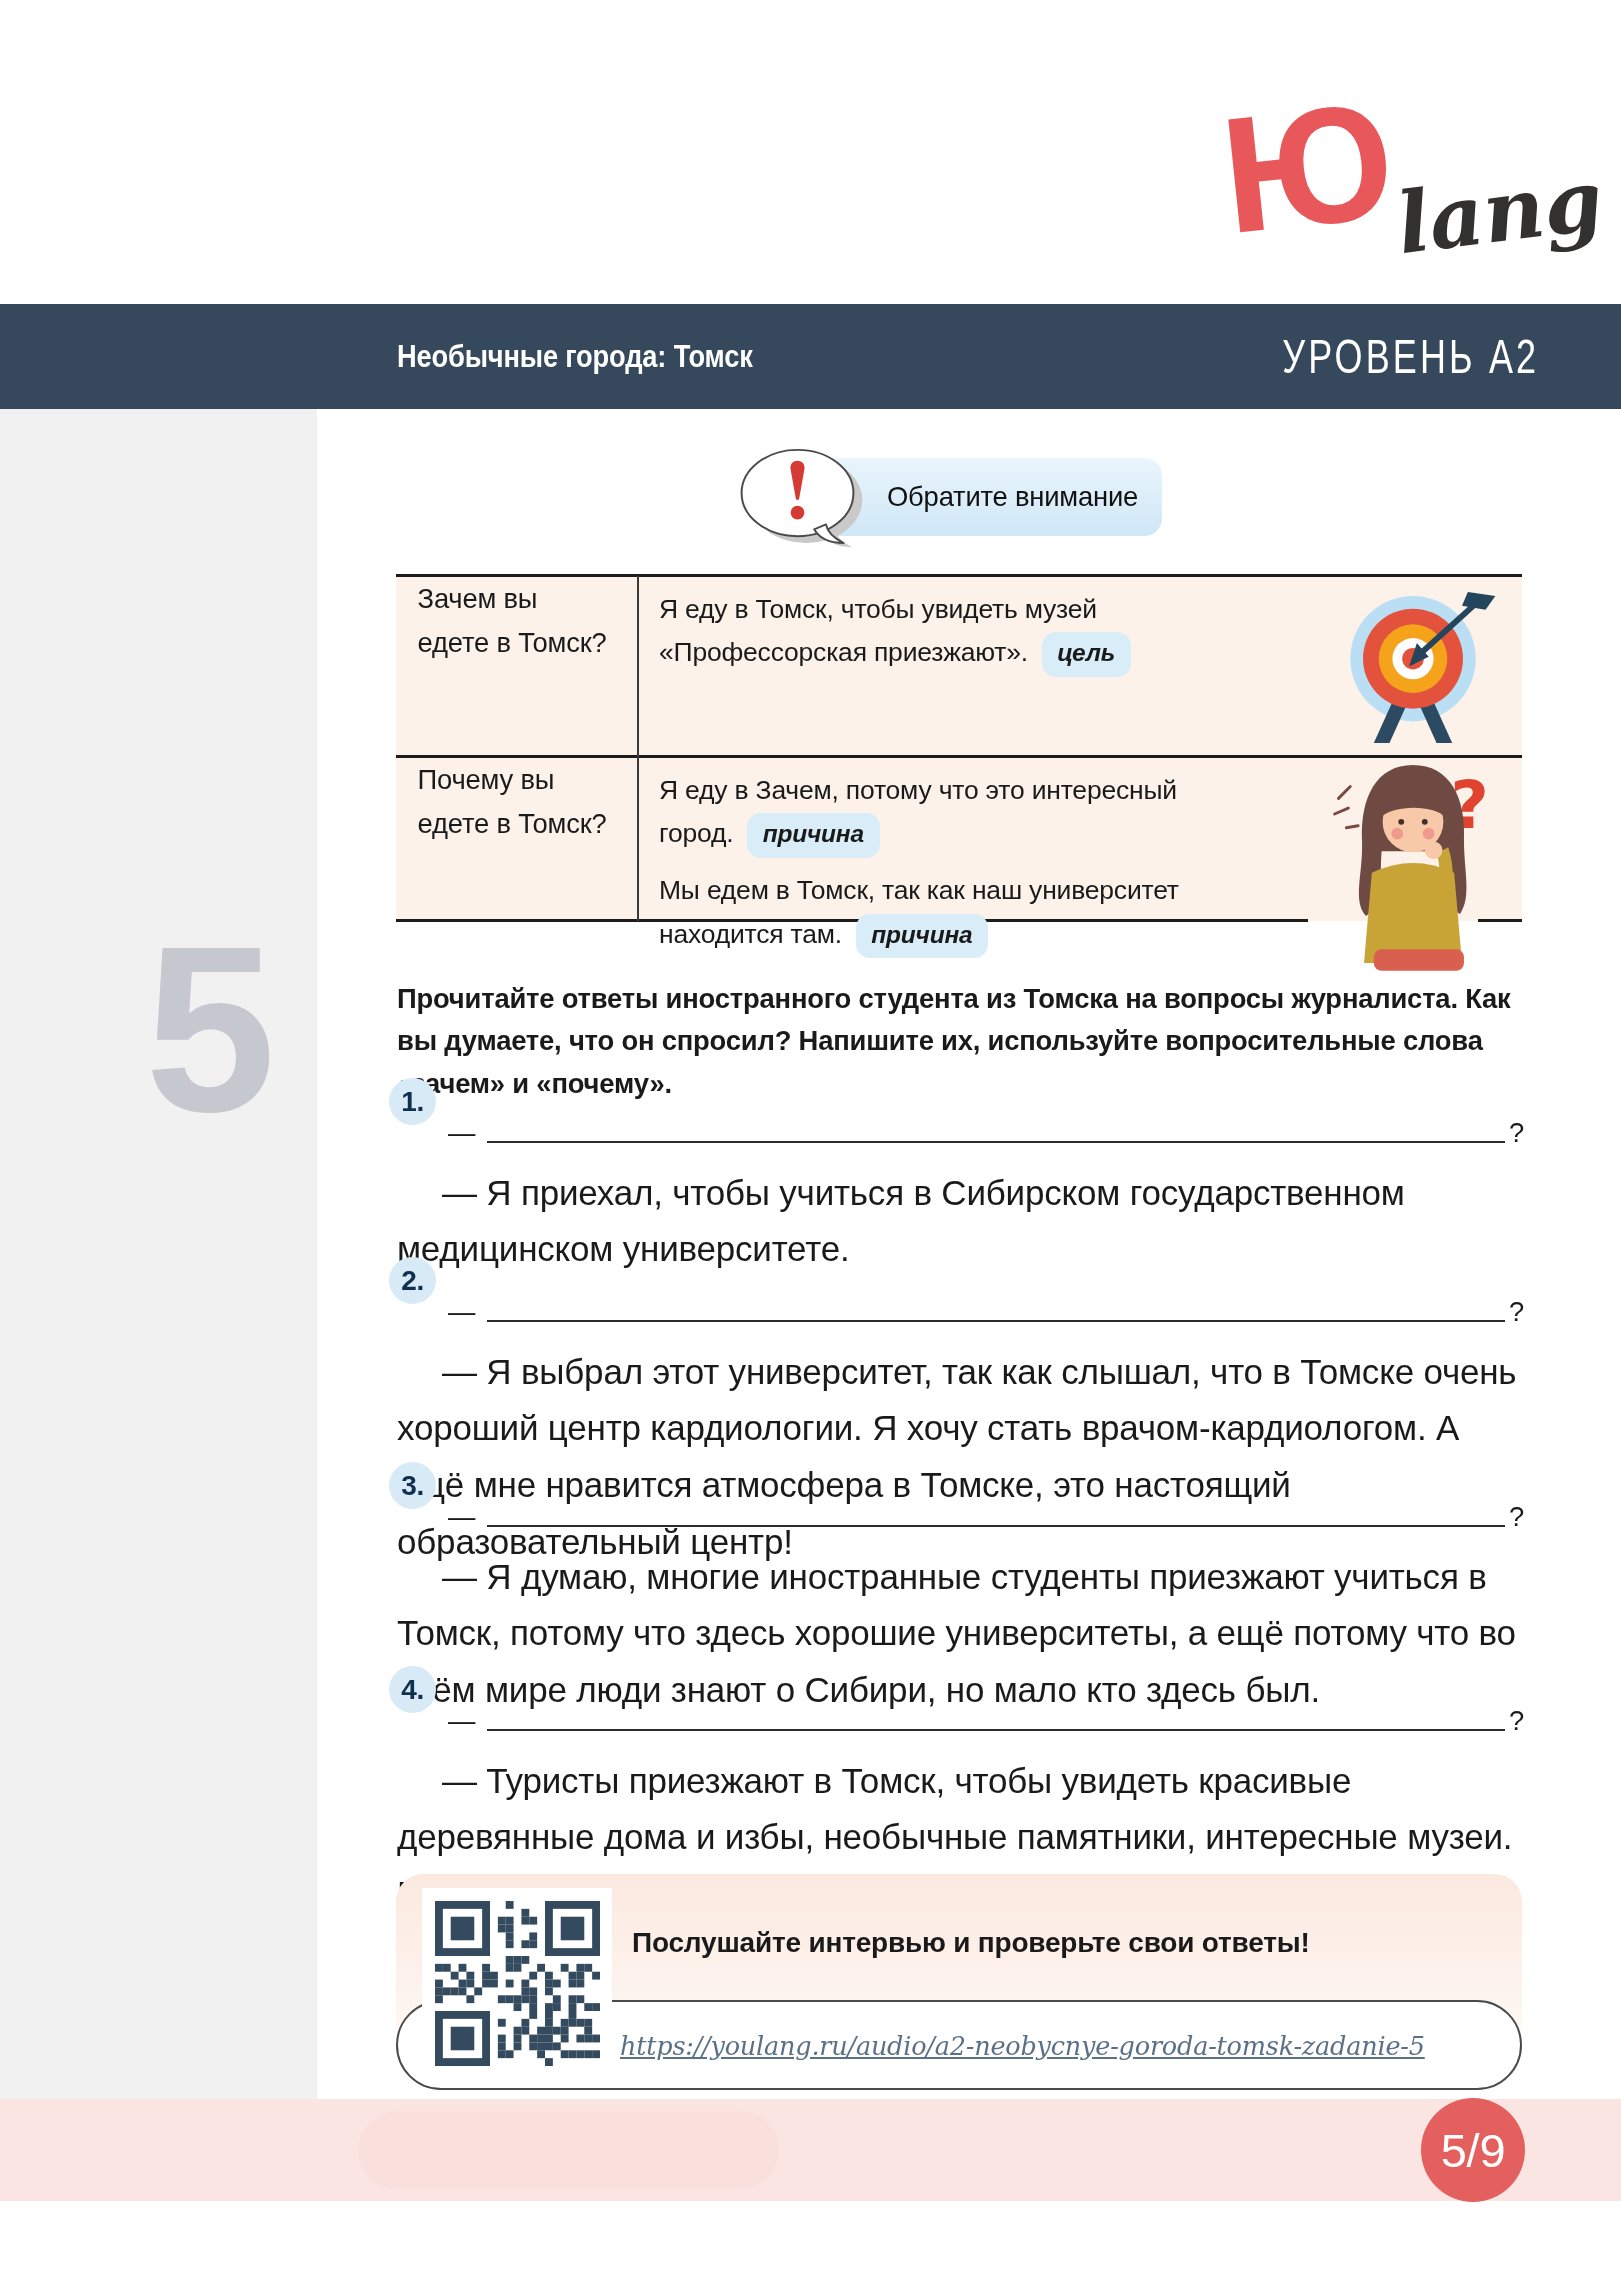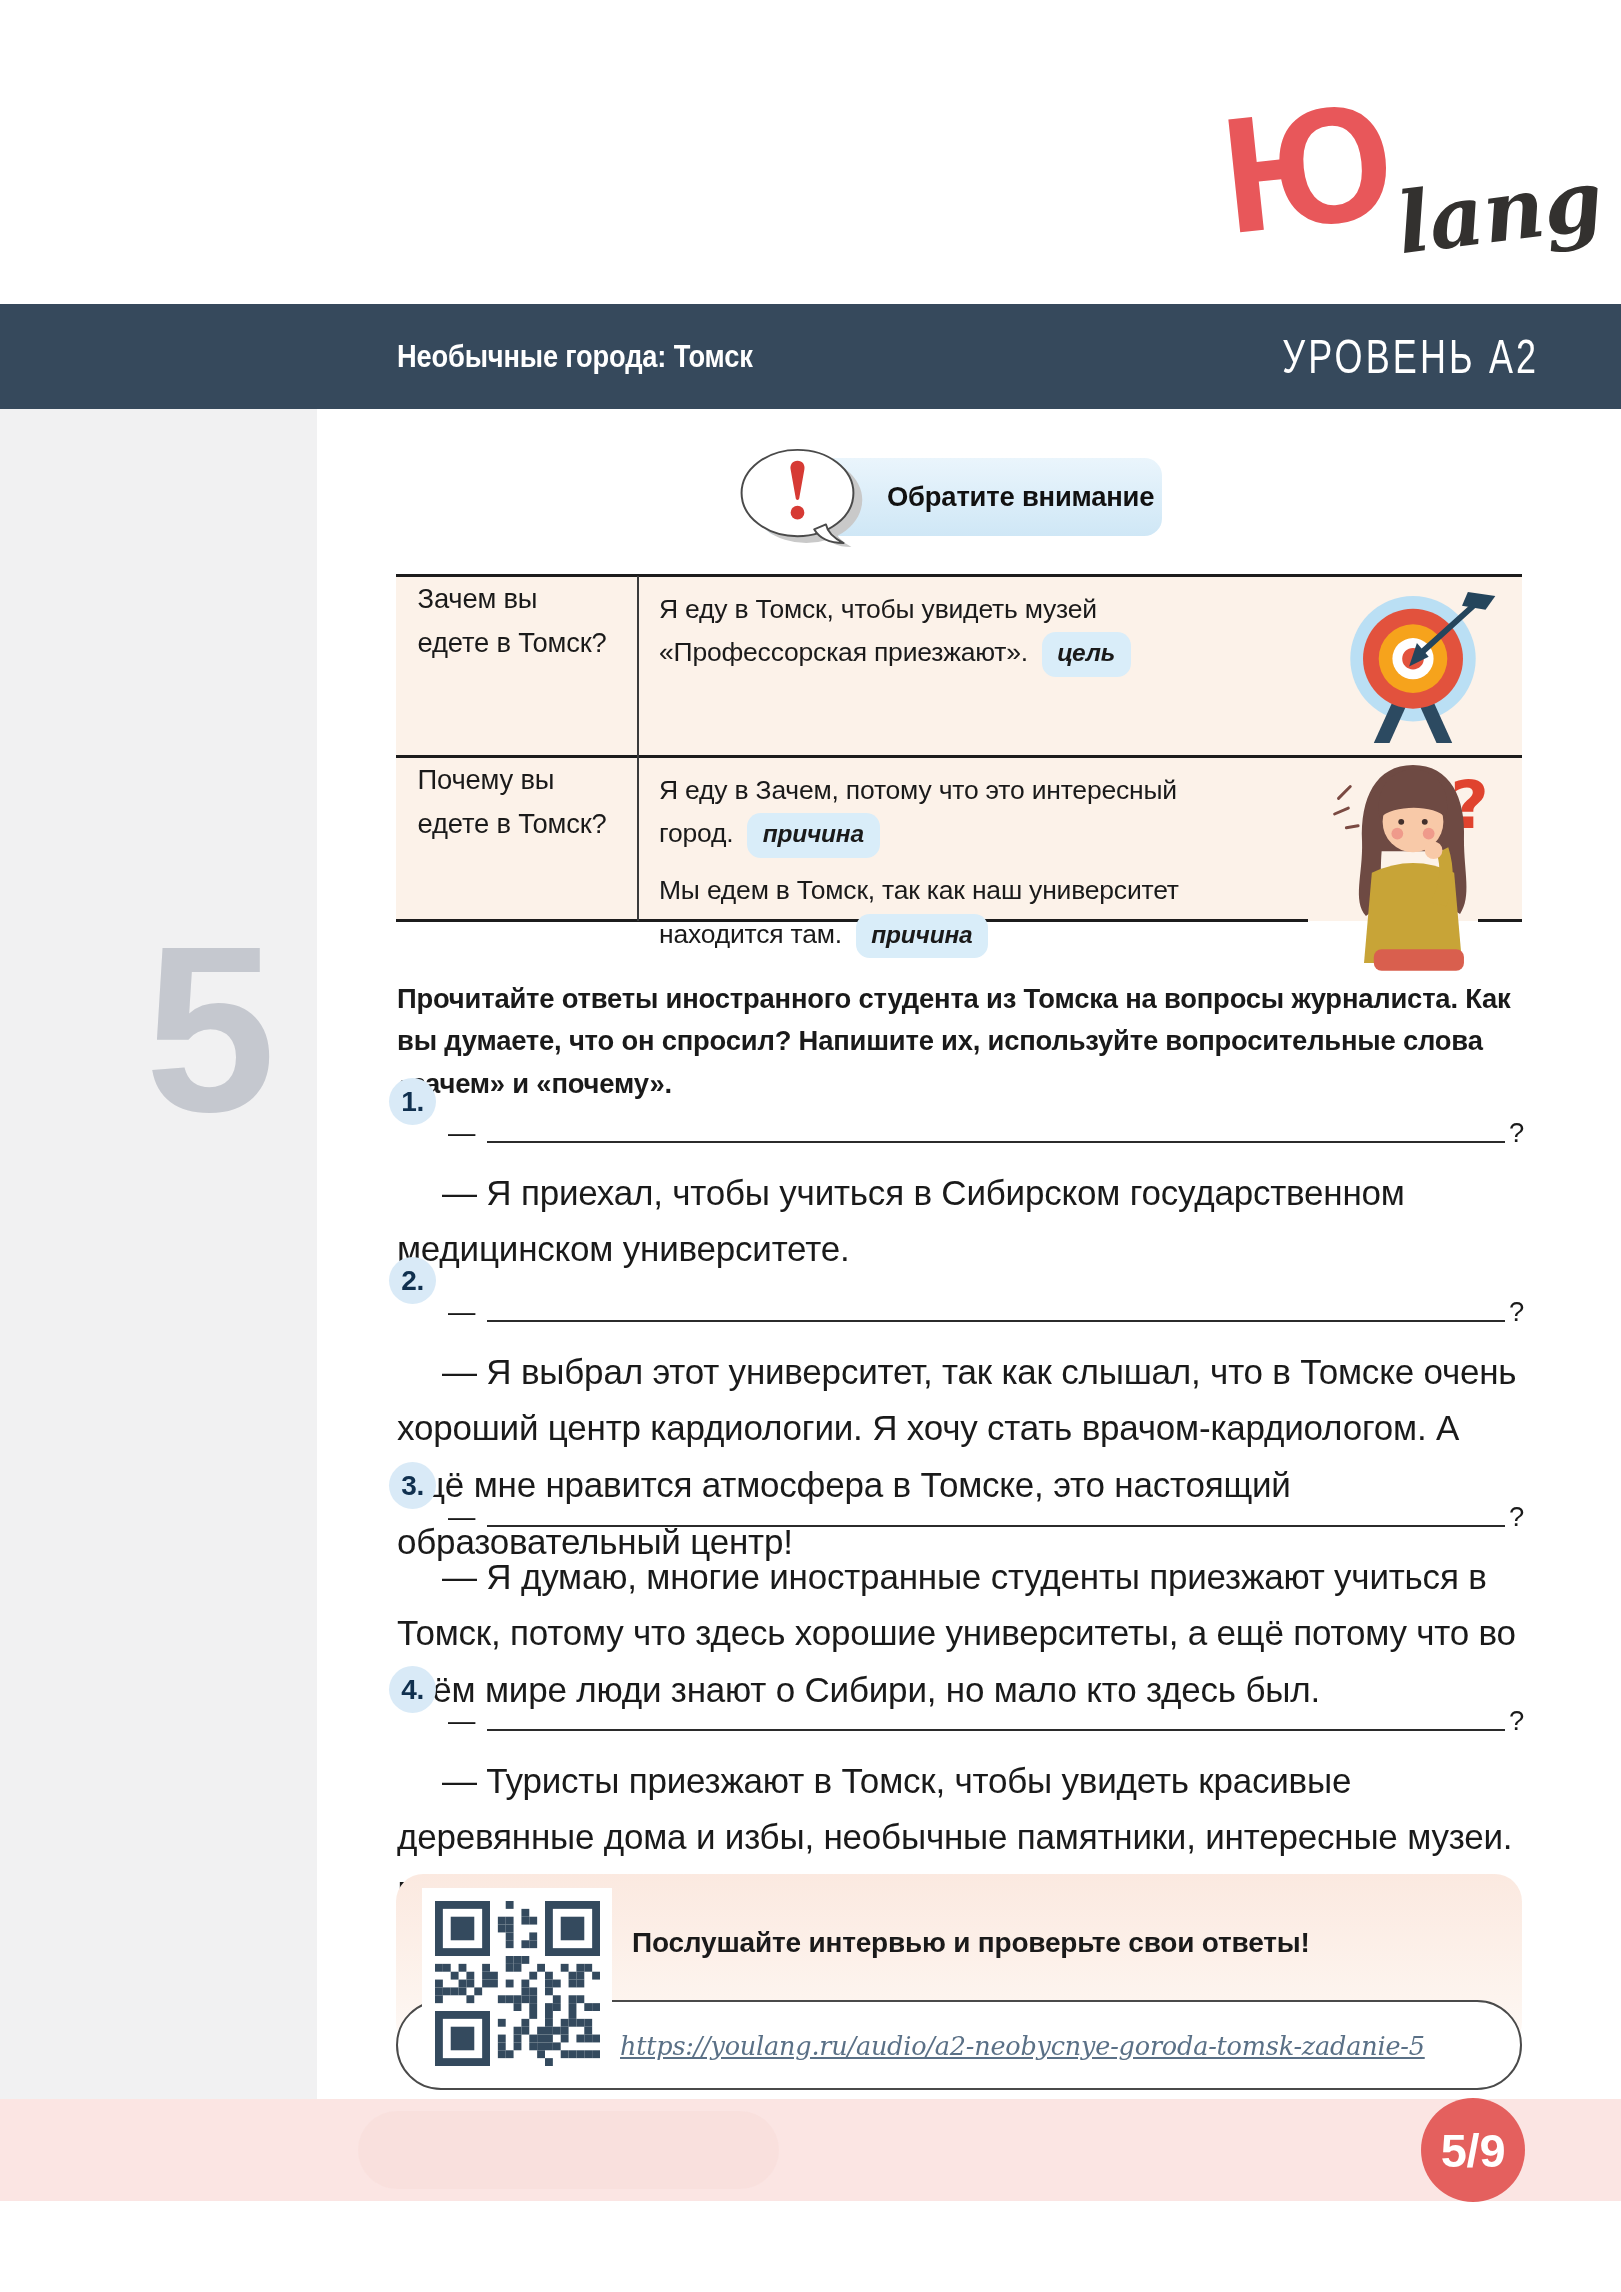--- a/index.html
+++ b/index.html
@@ -19,21 +19,21 @@
   .header-level{right:82px;top:0;height:105px;display:flex;align-items:center;color:#fff;
                 font-weight:300;font-size:45px;letter-spacing:3.9px;transform:scale(0.80,1.08);transform-origin:right center;}
 
   .side-strip{left:0;top:409px;width:317px;height:1691px;background:#f1f1f2;}
   .big-number{left:145px;top:912px;font-size:235px;font-weight:800;color:#c5c8cf;line-height:1;}
 
   
   .callout-box{left:762px;top:458px;width:400px;height:78px;border-radius:17.6px;
                background:linear-gradient(180deg,#eaf5fc 0%,#cfe7f6 100%);
                display:flex;align-items:center;padding-left:125px;box-sizing:border-box;
-               font-weight:700;font-size:27.4px;color:#111;}
+               font-weight:400;font-size:27.4px;color:#111;}
   .callout-bubble{left:720px;top:441px;}
 
   
   .table-bg{left:396px;top:576px;width:1126px;height:345px;background:#fcf2e9;}
   .tline{background:#1c1c1c;}
   .vline{left:637px;top:576px;width:2px;height:345px;background:#3a3a3a;}
   .tcell-q{left:396px;width:241px;display:flex;flex-direction:column;
            padding-left:21.6px;box-sizing:border-box;font-size:27.4px;line-height:1.6;}
   .tcell-a{left:659px;width:655px;font-size:26.5px;line-height:1.64;}
   .tcell-a p{margin:0 0 11.8px 0;}
@@ -57,21 +57,21 @@
              border-radius:45px;background:#fff;}
   .qr-tile{left:422px;top:1888px;width:190px;height:190px;background:#fff;display:flex;
            align-items:center;justify-content:center;}
   .audio-link{left:620px;top:2031px;font-style:italic;font-size:25.5px;color:#5a7086;
               text-decoration:underline;font-family:"DejaVu Serif",serif;}
 
   
   .footer-band{left:0;top:2099px;width:1621px;height:102px;background:#fbe5e3;}
   .footer-watermark{left:358px;top:2111px;width:421px;height:78px;border-radius:39px;background:#f8dcd9;opacity:.55;}
   .page-badge{left:1421px;top:2098px;width:104px;height:104px;border-radius:50%;background:#e4605e;
-              display:flex;align-items:center;justify-content:center;color:#fff;font-weight:700;font-size:47px;}
+              display:flex;align-items:center;justify-content:center;color:#fff;font-weight:400;font-size:47px;}
 </style>
 </head>
 <body>
 
 <div class="page">
 
   <div class="abs" style="left:1223px;top:86px;width:392px;height:196px;">
     <span class="logo-yu abs" style="left:0;top:0;">Ю</span>
     <span class="logo-lang abs" style="left:174px;top:76px;">lang</span>
   </div>

